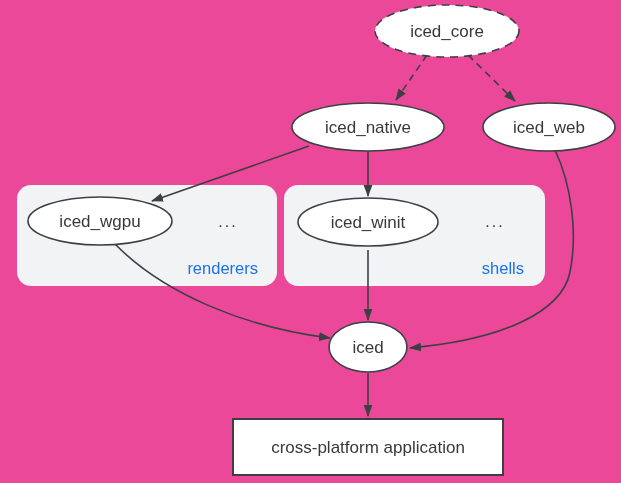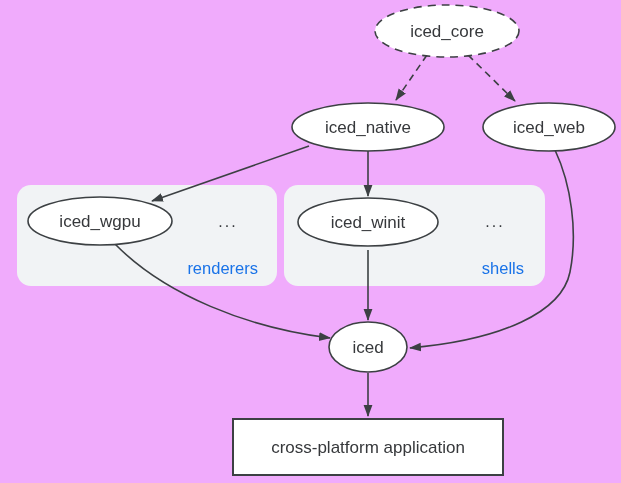--- a/index.html
+++ b/index.html
@@ -4,21 +4,21 @@
 <style>
   html, body {
     margin: 0;
     padding: 0;
     background: #ffffff;
   }
   .stage {
     position: relative;
     width: 621px;
     height: 483px;
-    background: #f0abfc;
+    background: #ec4899;
     font-family: "Liberation Sans", sans-serif;
     overflow: hidden;
   }
   svg { display: block; }
   .group-box {
     fill: #f1f3f5;
     stroke: none;
   }
   .edge {
     fill: none;

